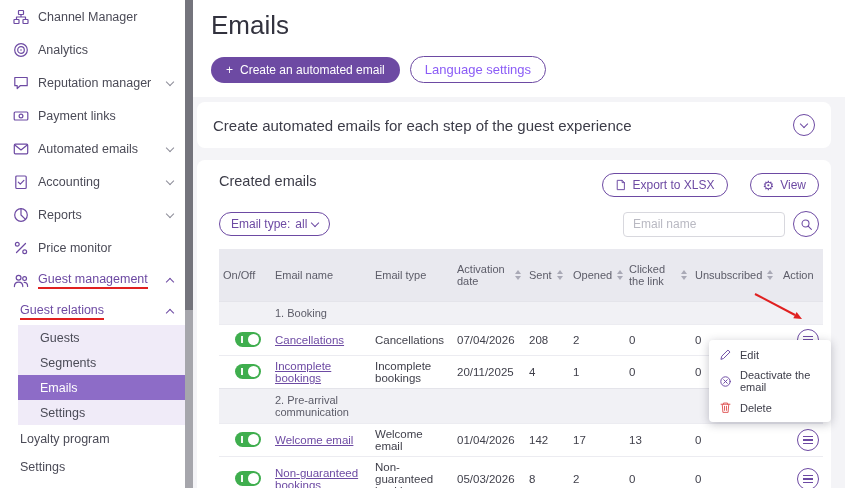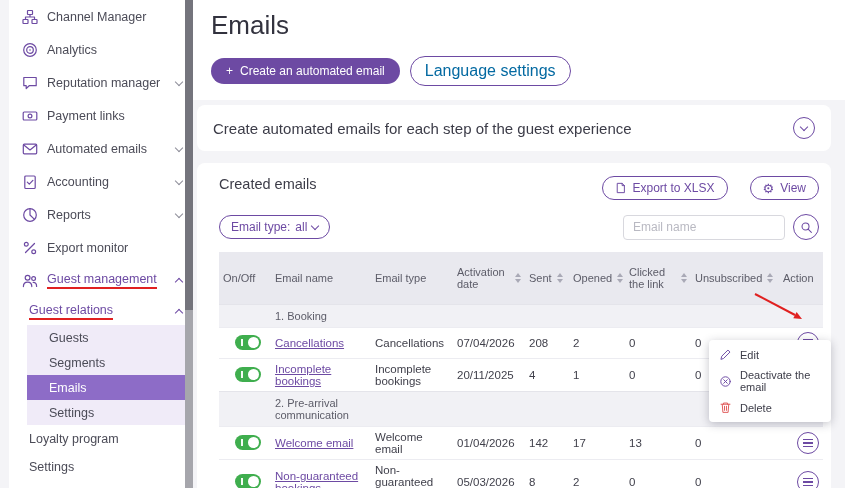--- a/index.html
+++ b/index.html
@@ -5,21 +5,21 @@
   * { box-sizing: border-box; margin: 0; padding: 0; }
   html,body { width:845px; height:488px; }
   body {
     position: relative;
     font-family: "Liberation Sans", sans-serif;
     background: #f4f4f7;
     overflow: hidden;
     color: #3f3f4a;
   }
   
-  .sidebar { position:absolute; left:9px; top:0; width:185px; height:100%; background:#fff; }
+  .sidebar { position:absolute; left:0; top:0; width:185px; height:100%; background:#fff; }
   .sb-item { height:33px; display:flex; align-items:center; gap:9px; padding:0 12px 0 12px; font-size:12.5px; color:#4b4b57; cursor:pointer; }
   .sb-item .sb-icon { width:17px; height:17px; flex:none; display:flex; align-items:center; justify-content:center; }
   .sb-item svg { width:16px; height:16px; stroke:#6d4aa3; fill:none; stroke-width:1.2; stroke-linecap:round; stroke-linejoin:round; }
   .sb-item.purple .sb-label { color:#6d4aa3; }
   .sb-right { margin-left:auto; }
   .chev { width:6px; height:6px; border-right:1.5px solid #8d8d99; border-bottom:1.5px solid #8d8d99; display:inline-block; }
   .chev.down { transform:rotate(45deg); margin-top:-2px; }
   .chev.up { transform:rotate(-135deg); margin-top:3px; }
   .chev.purple { border-color:#6d4aa3; }
   .red-ul { border-bottom:2px solid #e02020; padding-bottom:1px; }
@@ -29,21 +29,21 @@
   .sb-bottom { height:28px; display:flex; align-items:center; padding-left:20px; font-size:12.5px; color:#4b4b57; cursor:pointer; }
   
   .vstrip { position:absolute; left:185px; top:0; width:8px; height:100%; background:#a6a6ac; }
   .vthumb { position:absolute; left:0; top:0; width:8px; height:310px; background:#74747c; }
   
   .content { position:absolute; left:193px; top:0; right:0; bottom:0; background:#f4f4f7; }
   .head-block { background:#fff; padding:10px 18px 14px 18px; }
   .page-title { font-size:26px; font-weight:500; color:#32323e; margin-bottom:15px; }
   .actions-row { display:flex; gap:10px; align-items:center; }
   .btn-primary { display:flex; gap:7px; align-items:center; background:#6d4aa3; color:#fff; border:none; border-radius:15px; font-size:12px; padding:6px 15px; cursor:pointer; font-family:inherit; }
-  .btn-outline { background:#fff; color:#0369a1; border:1px solid #6d4aa3; border-radius:15px; font-size:16px; padding:5px 14px; cursor:pointer; font-family:inherit; }
+  .btn-outline { background:#fff; color:#8b5cf6; border:1px solid #6d4aa3; border-radius:15px; font-size:13px; padding:5px 14px; cursor:pointer; font-family:inherit; }
   
   .banner { margin:5px 14px 0 4px; background:#fff; border-radius:8px; padding:12px 16px; display:flex; align-items:center; justify-content:space-between; }
   .banner-text { font-size:15px; color:#3c3c48; }
   .circle-btn { width:22px; height:22px; border:1.5px solid #6d4aa3; border-radius:50%; background:#fff; display:flex; align-items:center; justify-content:center; cursor:pointer; }
   
   .created-card { margin:12px 14px 0 4px; background:#fff; border-radius:8px 8px 0 0; height:400px; }
   .card-head { display:flex; align-items:flex-start; gap:22px; padding:13px 12px 0 22px; }
   .card-title { font-size:14.5px; color:#3c3c48; }
   .spacer { flex:1; }
   .btn-sm { display:flex; gap:6px; align-items:center; border:1px solid #6d4aa3; color:#6d4aa3; background:#fff; border-radius:14px; font-size:12px; padding:4px 12px; cursor:pointer; font-family:inherit; }
@@ -158,21 +158,21 @@
     <span class="sb-right chev down"></span>
   </div>
   <div class="sb-item">
     <span class="sb-icon">
         <svg viewBox="0 0 16 16">
           <path d="M3.5 12.5l9-9"></path>
           <circle cx="4.3" cy="4.3" r="1.9"></circle>
           <circle cx="11.7" cy="11.7" r="1.9"></circle>
         </svg>
       </span>
-    <span class="sb-label">Export monitor</span>
+    <span class="sb-label">Price monitor</span>
   </div>
   <div class="sb-item purple">
     <span class="sb-icon">
         <svg viewBox="0 0 16 16">
           <circle cx="5.6" cy="4.8" r="2.4"></circle>
           <path d="M1.4 13.6c0-2.9 1.9-4.4 4.2-4.4s4.2 1.5 4.2 4.4"></path>
           <circle cx="11.6" cy="5.6" r="1.9"></circle>
           <path d="M11.2 9.4c2.1 0 3.4 1.5 3.4 4"></path>
         </svg>
       </span>

